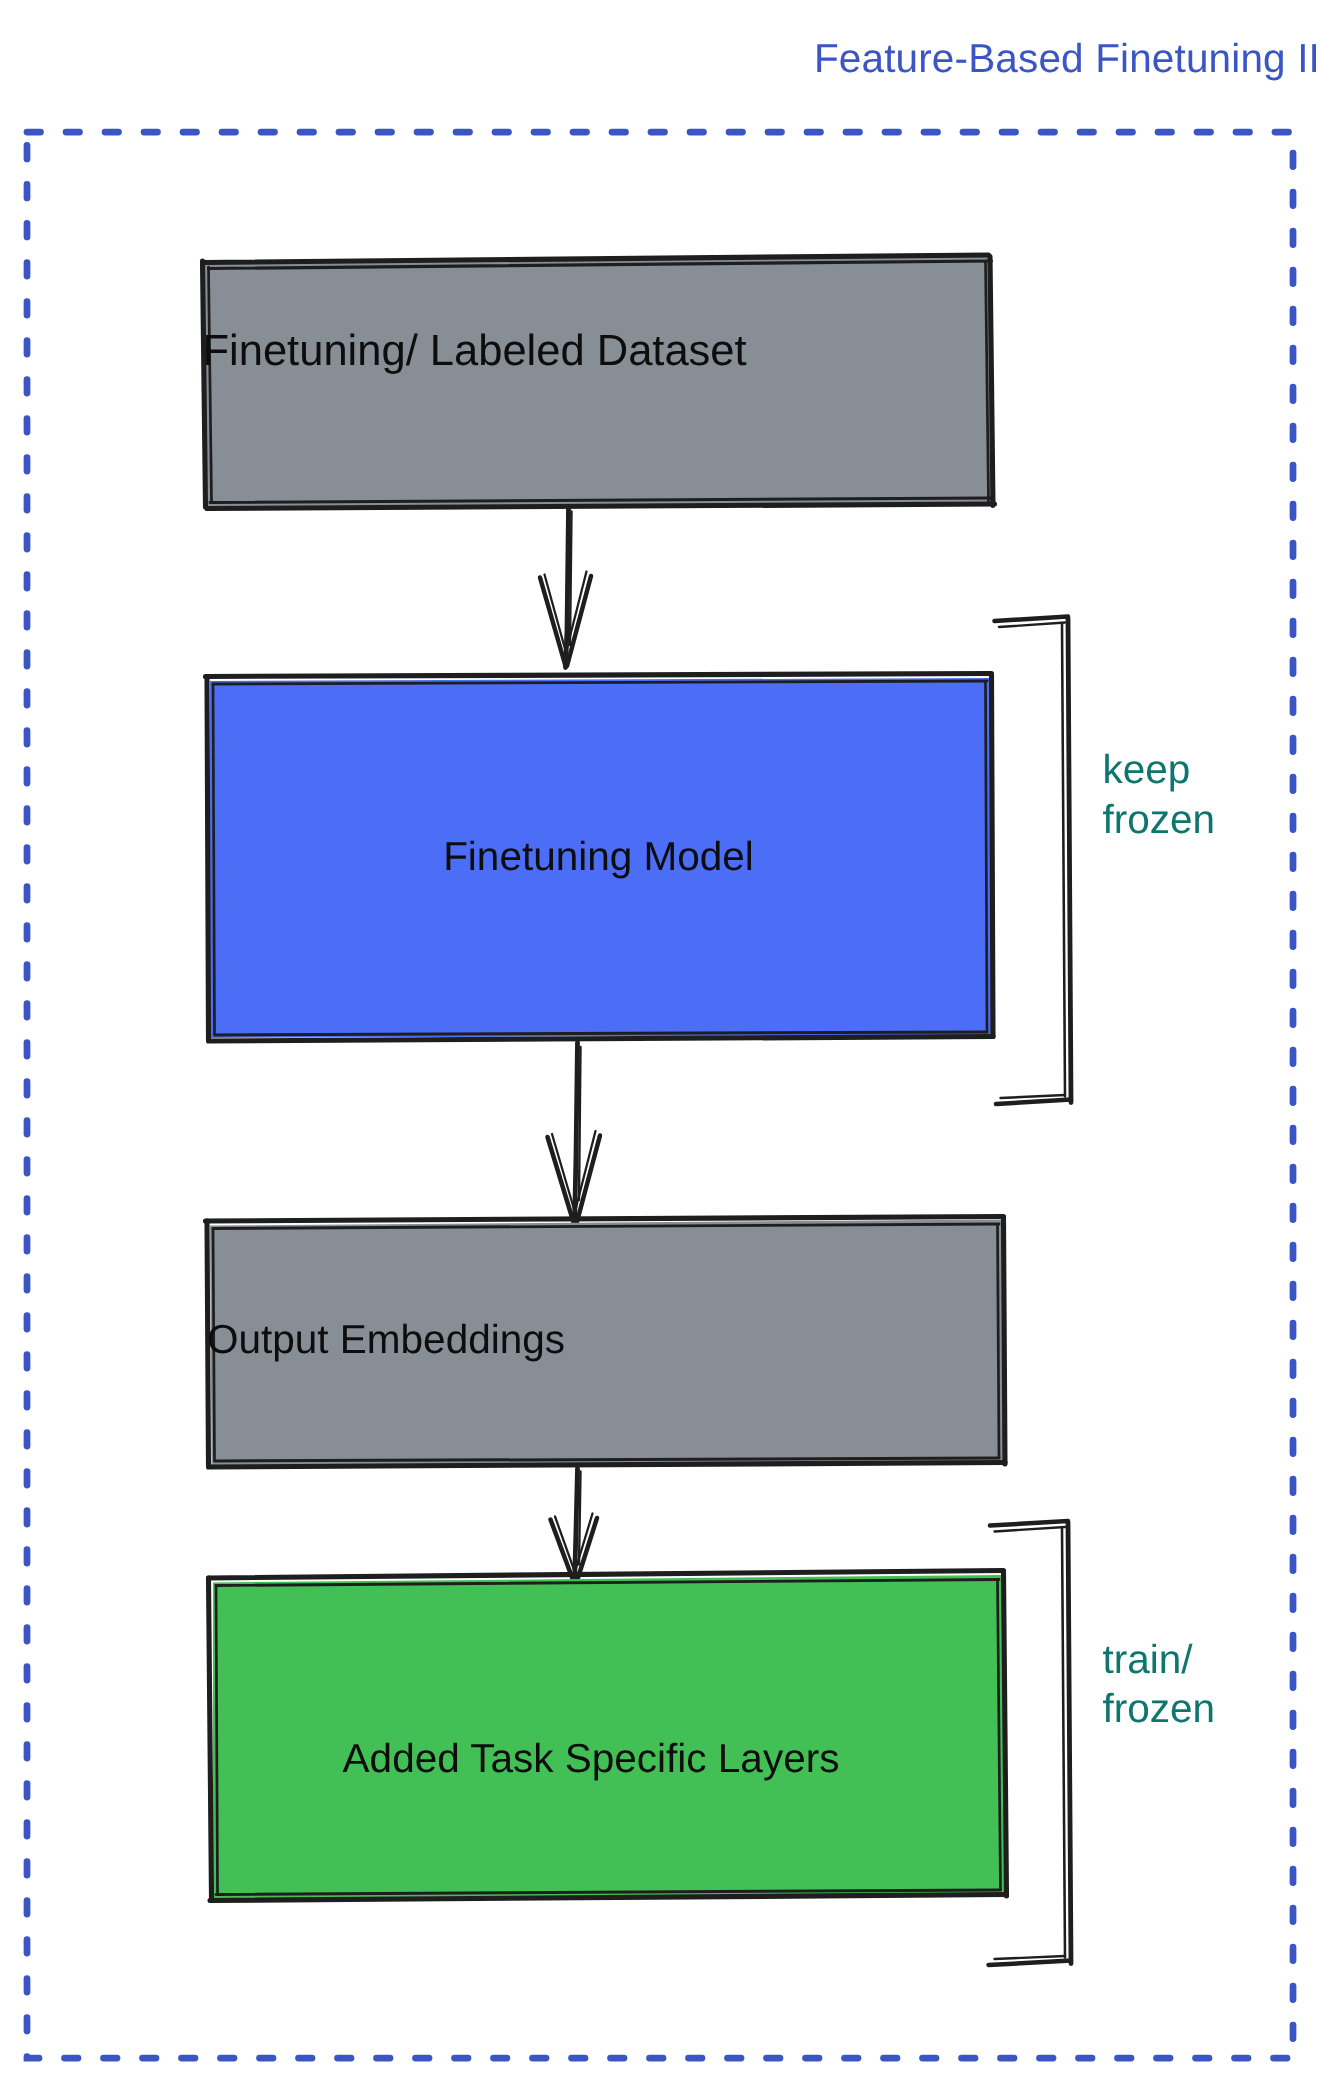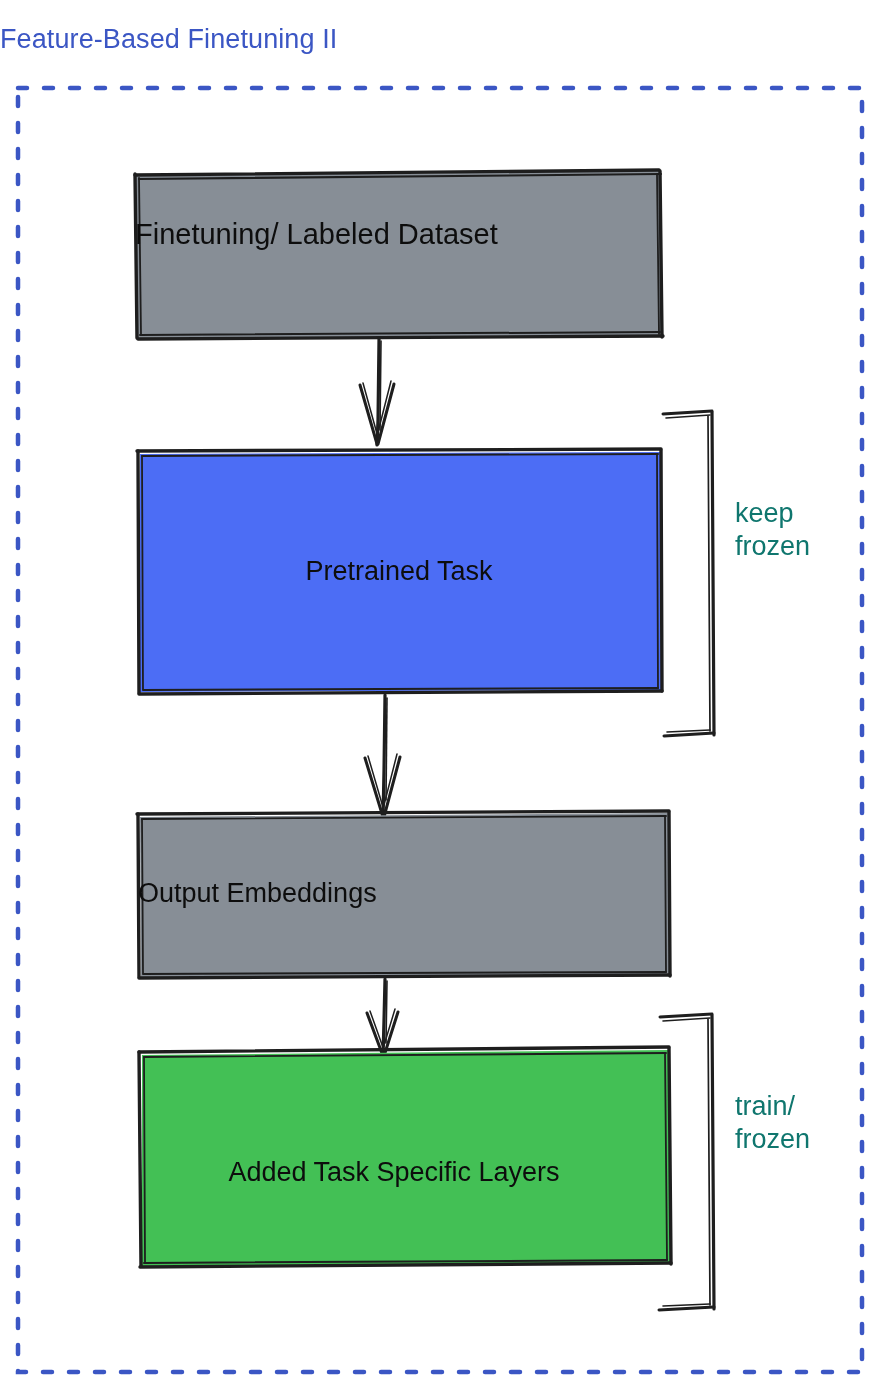--- a/index.html
+++ b/index.html
@@ -18,21 +18,21 @@
     position: absolute;
     left: 0; top: 0;
     width: 880px;
     height: 1393px;
   }
   .diagram-title {
     position: absolute;
     left: 0;
     top: 24px;
     width: 880px;
-    text-align: left;
+    text-align: right;
     font-family: "Liberation Sans", sans-serif;
     font-size: 27px;
     color: #3b56c4;
     letter-spacing: 0.1px;
     white-space: nowrap;
   }
   .node-label {
     position: absolute;
     font-family: "Liberation Sans", sans-serif;
     color: #0d0d0d;
@@ -167,21 +167,21 @@
     <path d="M 714 1307 L 659 1310" fill="none" stroke="#1e1e1e" stroke-width="3.0" stroke-linecap="round"></path>
     <path d="M 710 1304 L 663 1306" fill="none" stroke="#1e1e1e" stroke-width="1.6" stroke-linecap="round"></path>
   </g>
 
 </svg>
 
 <div class="diagram-title">Feature-Based Finetuning II</div>
 
 <div class="node-label" id="label-dataset">Finetuning/ Labeled Dataset</div>
 
-<div class="node-label" id="label-pretrained">Pretrained Task</div>
+<div class="node-label" id="label-pretrained">Finetuning Model</div>
 
 <div class="node-label" id="label-embeddings">Output Embeddings</div>
 
 <div class="node-label" id="label-layers">Added Task Specific Layers</div>
 
 <div class="bracket-label" id="label-keep-frozen">keep
 frozen</div>
 
 <div class="bracket-label" id="label-train-update">train/
 frozen</div>

